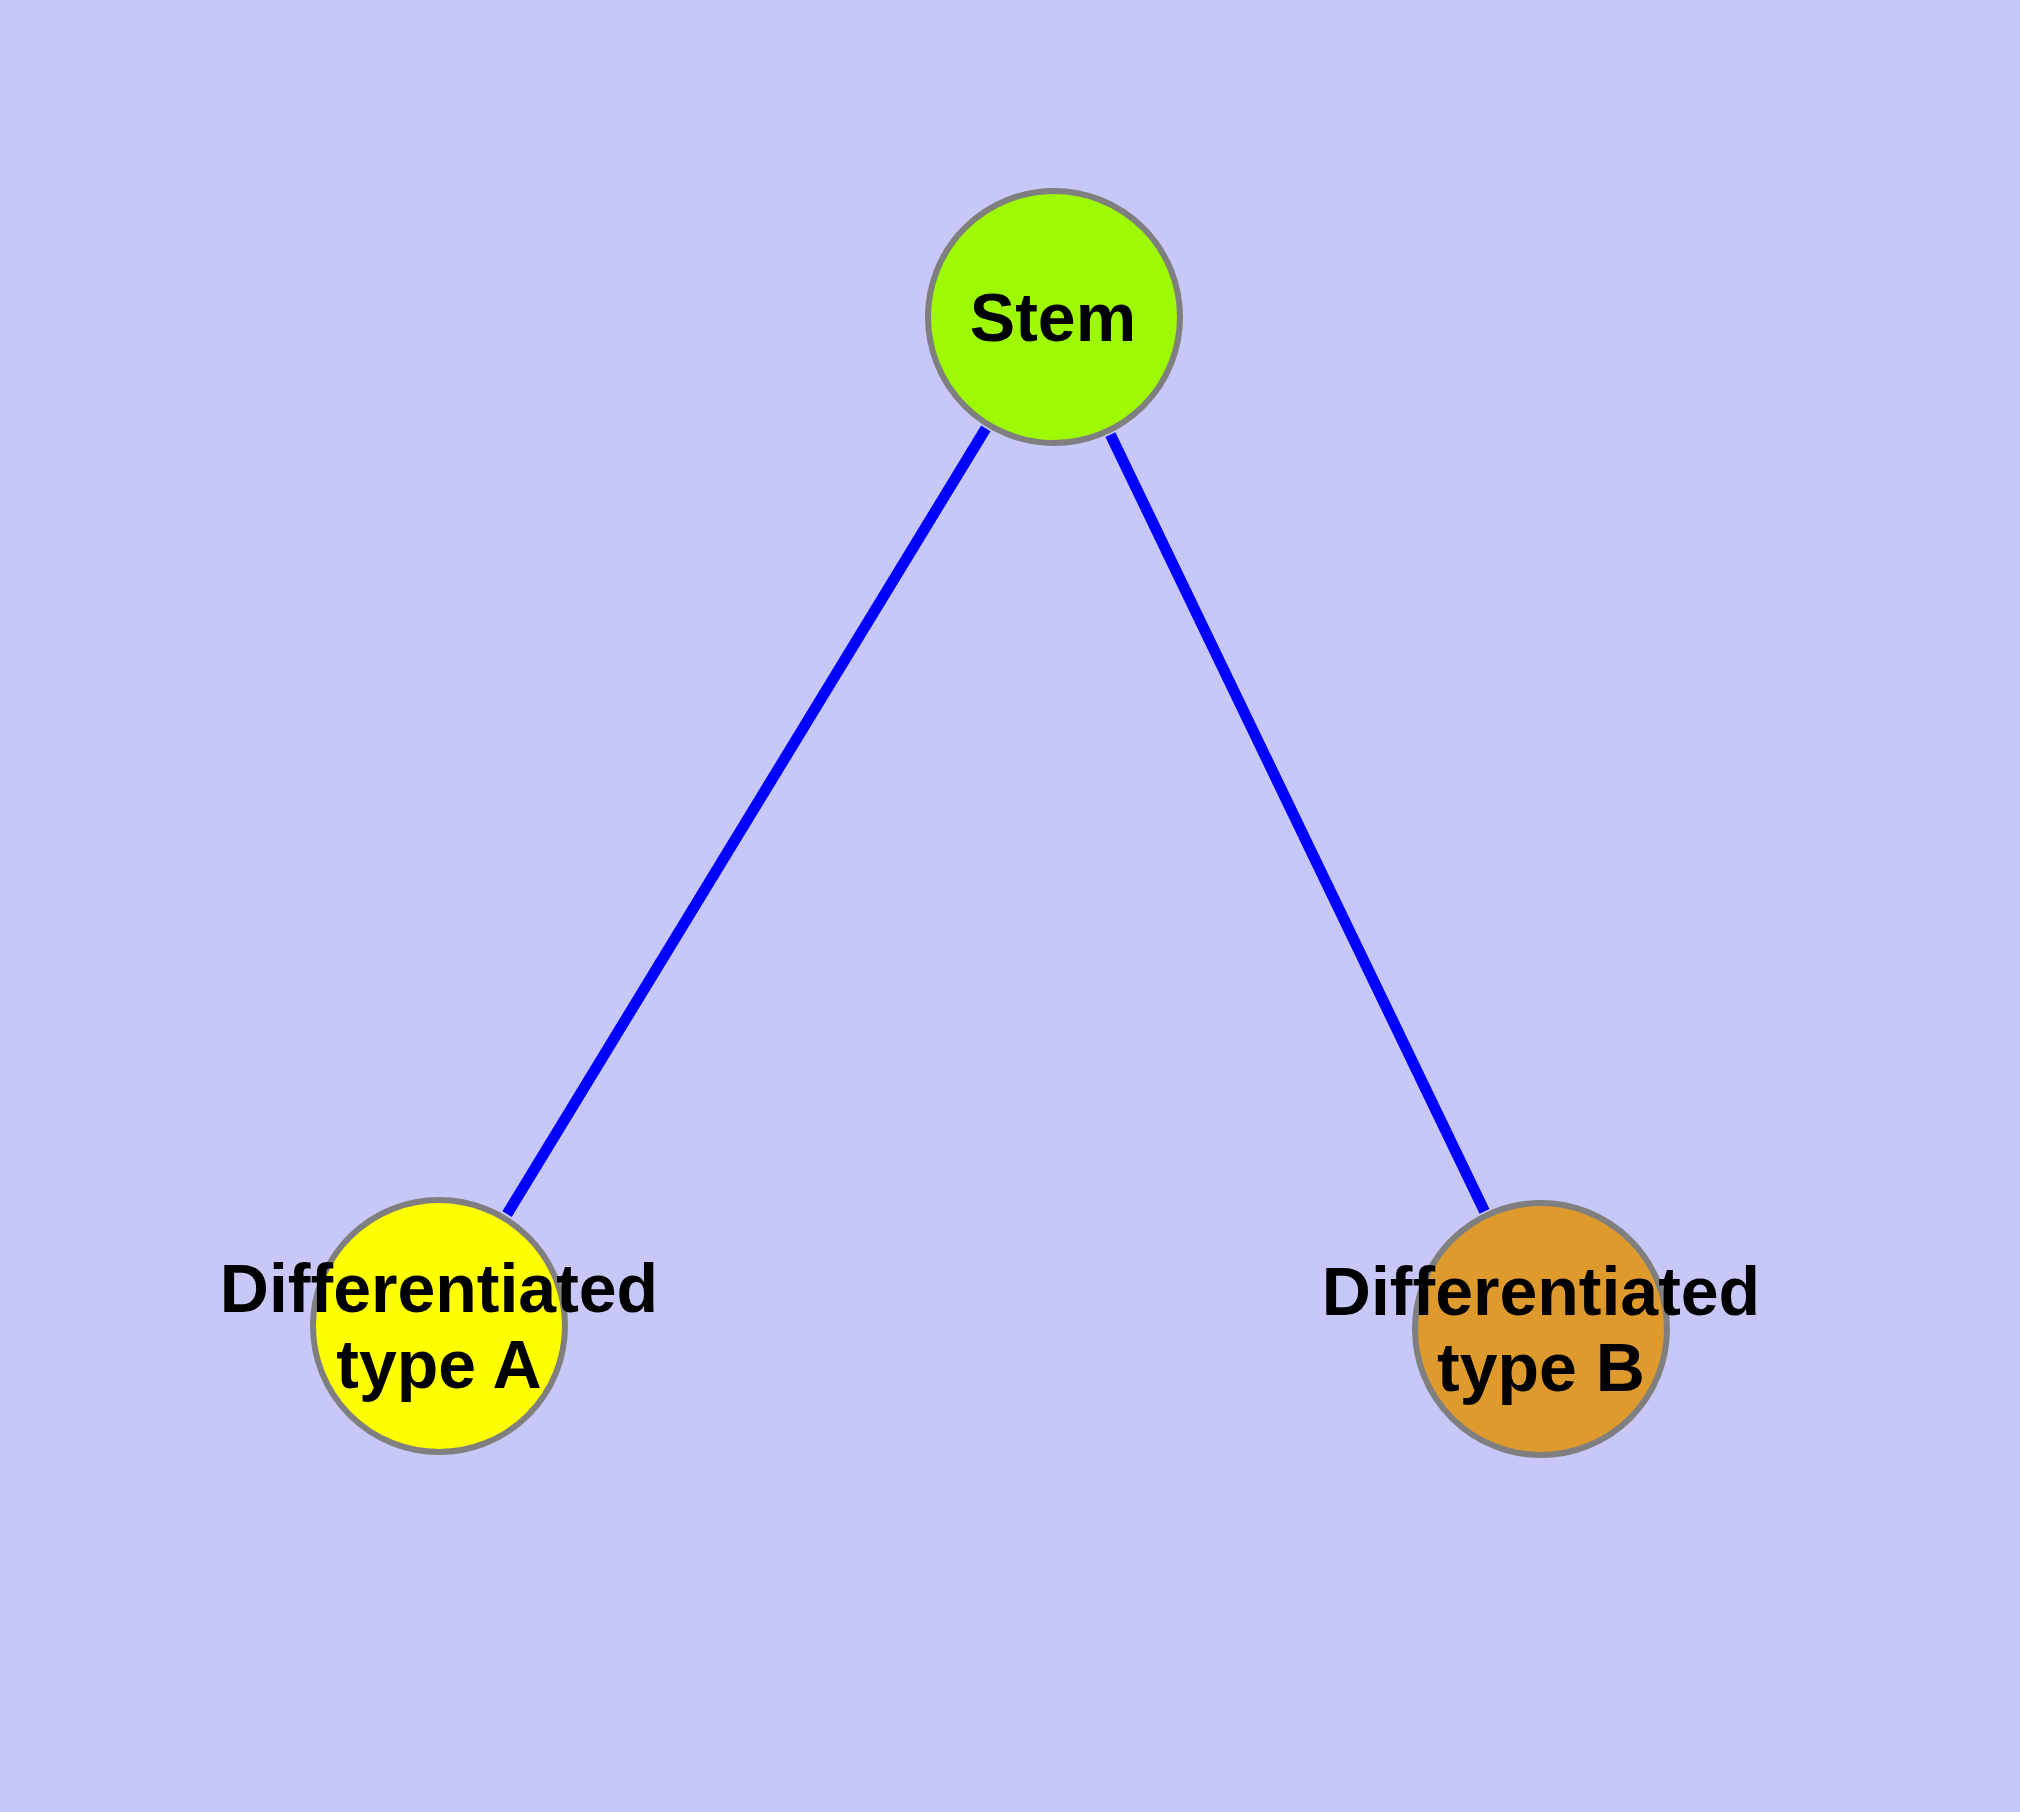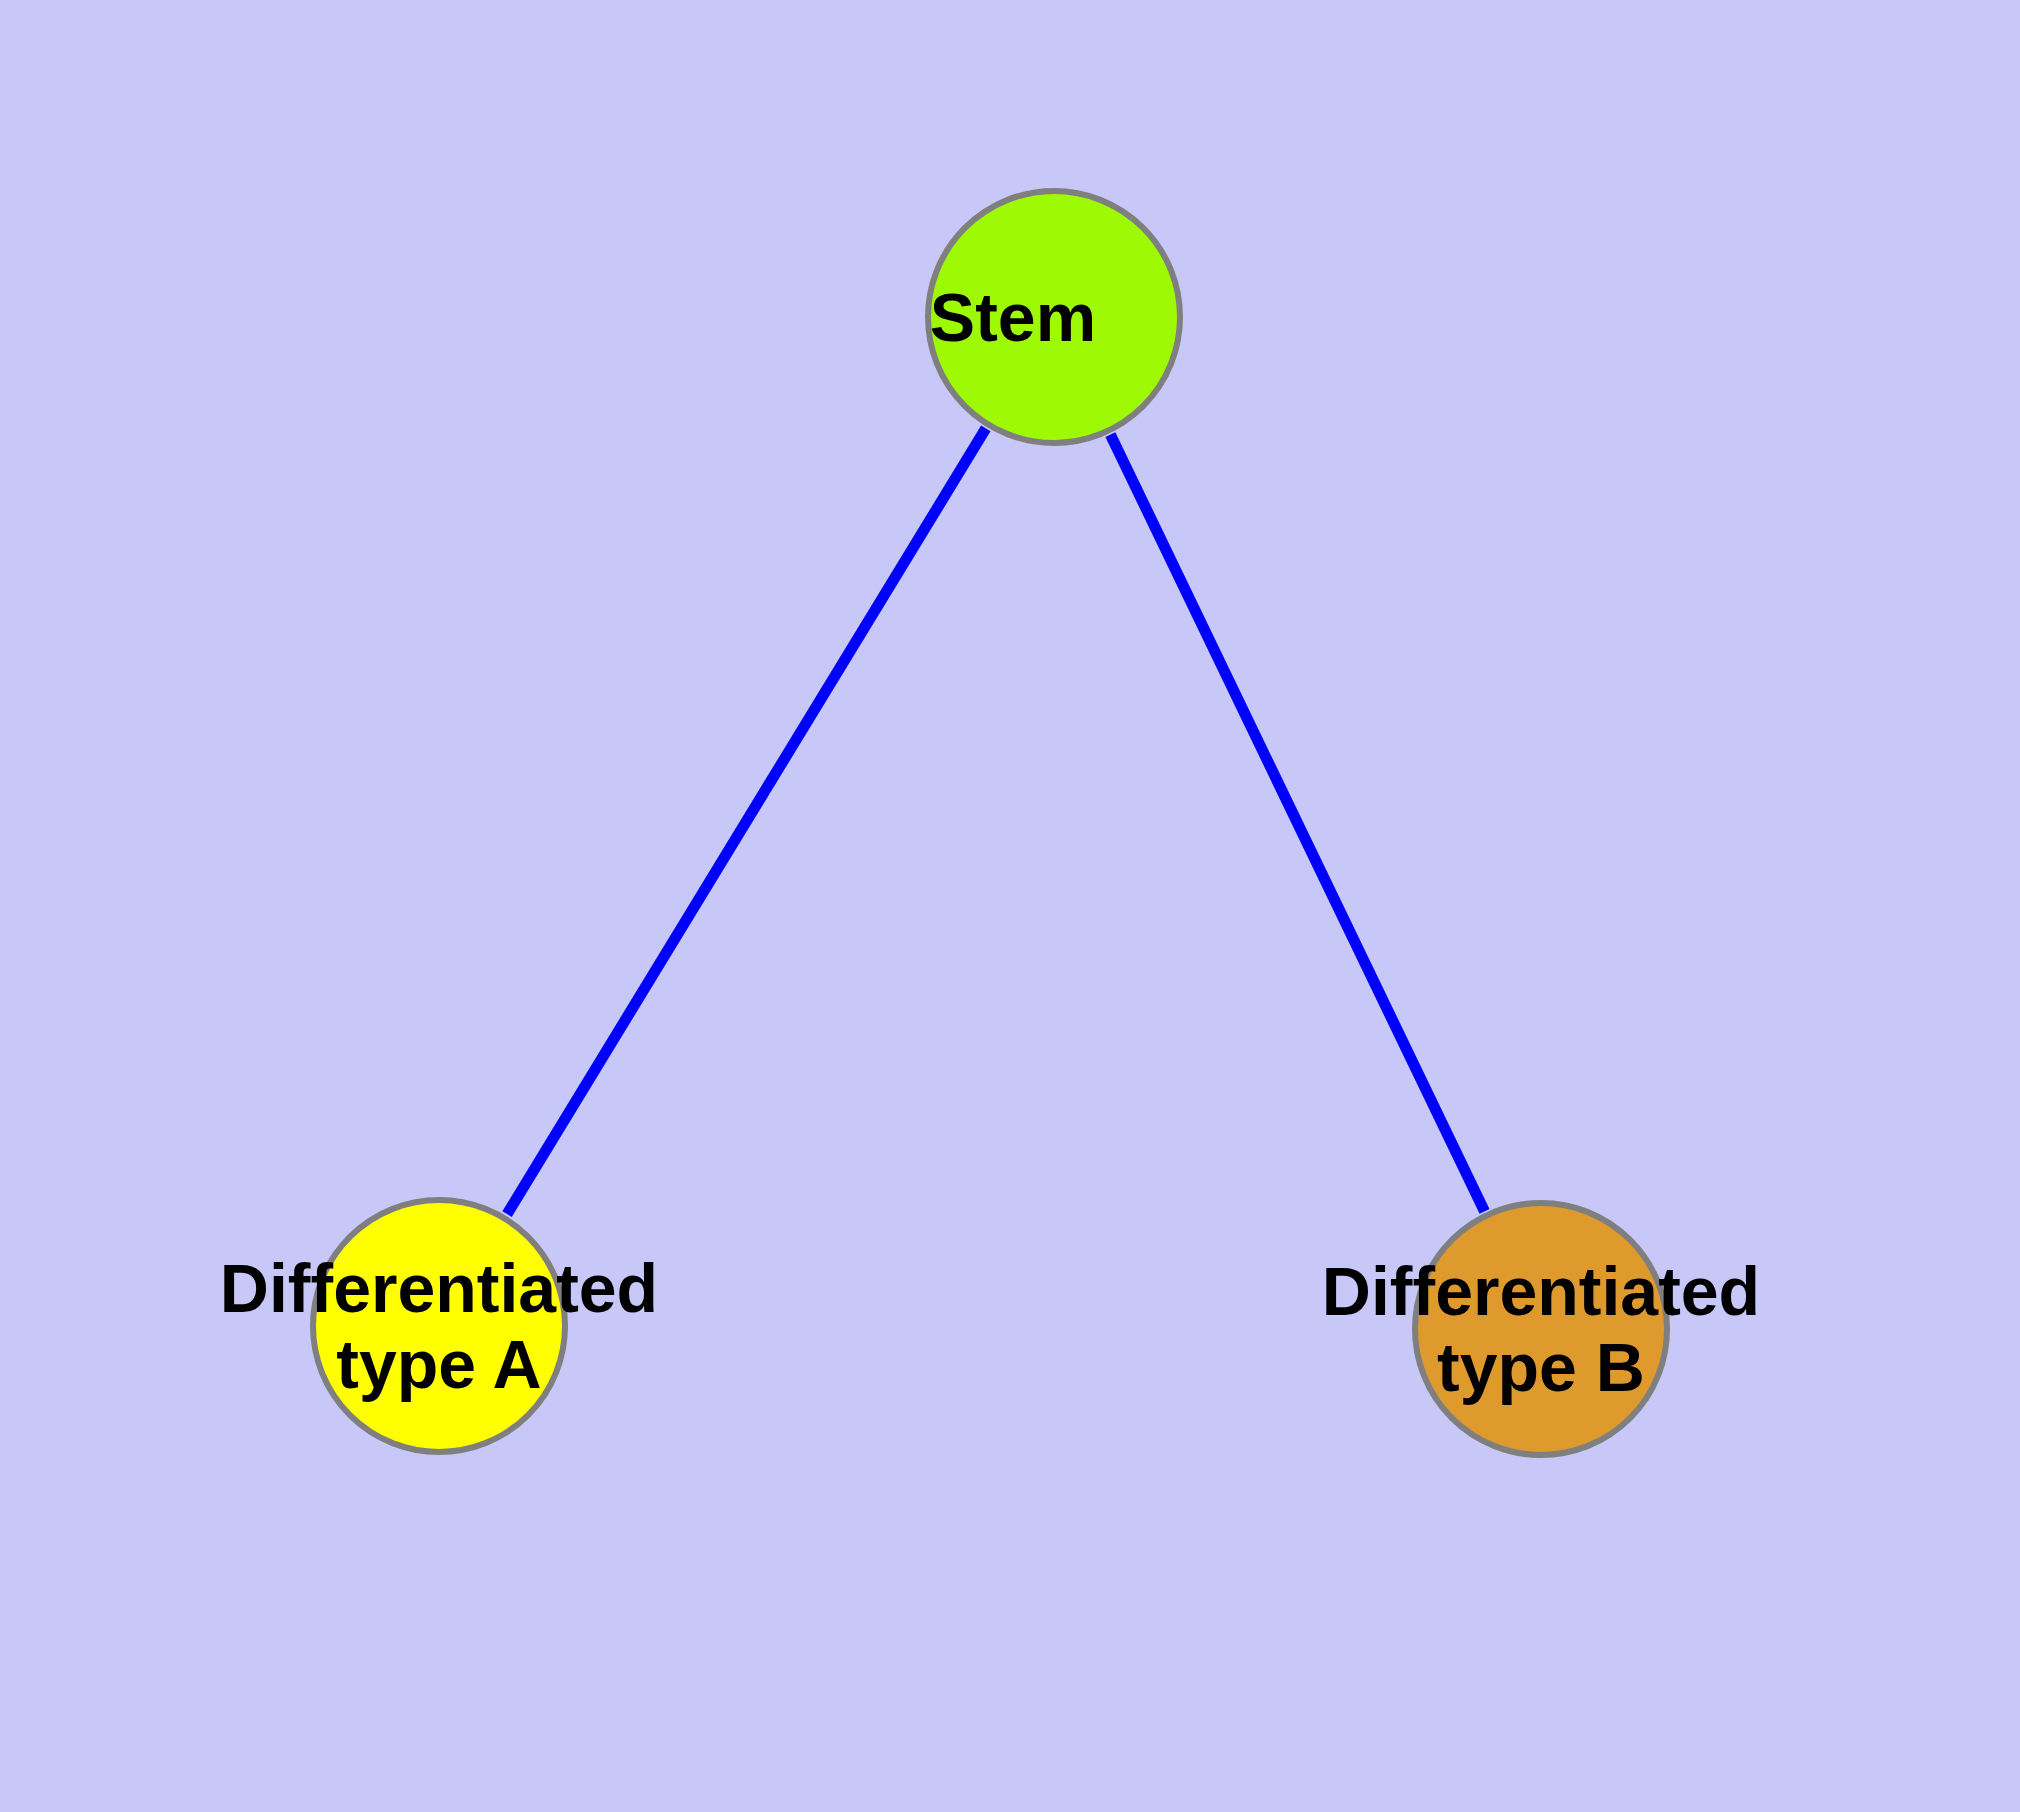--- a/index.html
+++ b/index.html
@@ -53,21 +53,21 @@
       <line x1="1162.8755859984612" y1="505.5145553956292" x2="598.1244140015388" y2="1432.4854446043707" stroke="#0000ff" stroke-width="13" stroke-linecap="butt"></line>
       <line x1="1309.8180868764034" y1="512.7492099659577" x2="1751.1819131235966" y2="1429.2507900340424" stroke="#0000ff" stroke-width="13" stroke-linecap="butt"></line>
     </svg>
 
   <div id="node-layer">
       <div class="node" style="left: 925px; top: 188px; width: 258px; height: 258px; background: rgb(158, 250, 4); border-color: rgb(127, 127, 127); border-width: 6px;"></div>
       <div class="node" style="left: 310px; top: 1197px; width: 258px; height: 258px; background: rgb(255, 255, 0); border-color: rgb(127, 127, 127); border-width: 6px;"></div>
       <div class="node" style="left: 1412px; top: 1200px; width: 258px; height: 258px; background: rgb(223, 154, 46); border-color: rgb(127, 127, 127); border-width: 6px;"></div>
     </div>
   <div id="label-layer">
-      <div class="node-label" style="left: 1013px; top: 317px; color: rgb(0, 0, 0); font-size: 68px; text-align: center;">Stem</div>
+      <div class="node-label" style="left: 1053px; top: 317px; color: rgb(0, 0, 0); font-size: 68px; text-align: center;">Stem</div>
       <div class="node-label" style="left: 439px; top: 1326px; color: rgb(0, 0, 0); font-size: 68px;">Differentiated
 type A</div>
       <div class="node-label" style="left: 1541px; top: 1329px; color: rgb(0, 0, 0); font-size: 68px;">Differentiated
 type B</div>
     </div>
 
 </div>
 
 
 </body></html>

